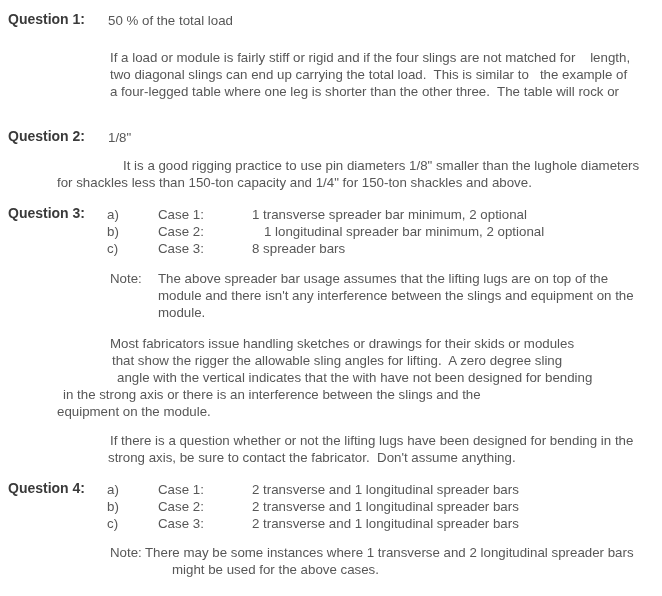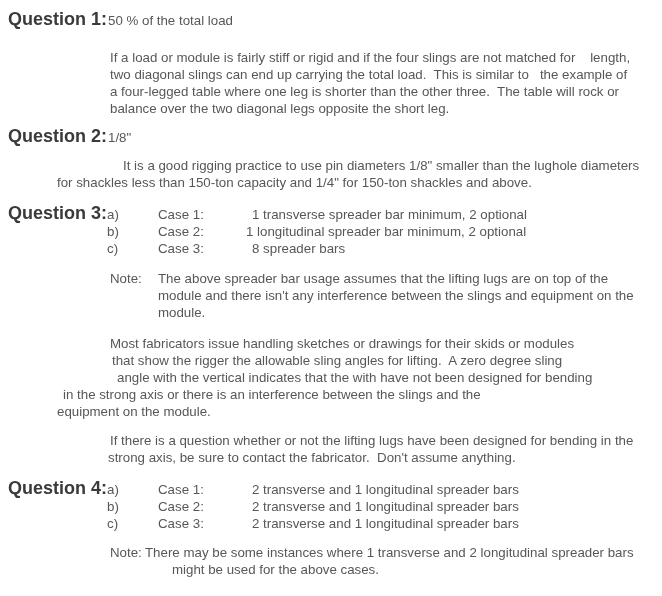--- a/index.html
+++ b/index.html
@@ -14,54 +14,53 @@
     color: var(--text-color, #575757);
     overflow: hidden;
   }
   .line {
     position: absolute;
     white-space: pre;
     line-height: 17px;
   }
   .qlabel {
     font-weight: bold;
-    font-size: 18px;
+    font-size: 14px;
     color: var(--label-color, #3a3a3a);
   }
 </style>
 </head>
 <body>
 
 <div class="page">
 
   <div class="line qlabel" style="left:8px; top:11px;">Question 1:</div>
   <div class="line" style="left:108px; top:12px;">50 % of the total load</div>
 
   <div class="line" style="left:110px; top:49px;">If a load or module is fairly stiff or rigid and if the four slings are not matched for    length,</div>
   <div class="line" style="left:110px; top:66px;">two diagonal slings can end up carrying the total load.  This is similar to   the example of</div>
   <div class="line" style="left:110px; top:83px;">a four-legged table where one leg is shorter than the other three.  The table will rock or</div>
-  <div class="line" style="left:110px; top:100px;">balance over the two diagonal legs opposite the short leg.</div>
 
   <div class="line qlabel" style="left:8px; top:128px;">Question 2:</div>
   <div class="line" style="left:108px; top:129px;">1/8"</div>
 
   <div class="line" style="left:123px; top:157px;">It is a good rigging practice to use pin diameters 1/8" smaller than the lughole diameters</div>
   <div class="line" style="left:57px;  top:174px;">for shackles less than 150-ton capacity and 1/4" for 150-ton shackles and above.</div>
 
   <div class="line qlabel" style="left:8px; top:205px;">Question 3:</div>
 
   <div>
     <span class="line" style="left:107px; top:206px;">a)</span>
     <span class="line" style="left:158px; top:206px;">Case 1:</span>
     <span class="line" style="left:252px; top:206px;">1 transverse spreader bar minimum, 2 optional</span>
   </div>
   <div>
     <span class="line" style="left:107px; top:223px;">b)</span>
     <span class="line" style="left:158px; top:223px;">Case 2:</span>
-    <span class="line" style="left:246px; top:223px;">1 longitudinal spreader bar minimum, 2 optional</span>
+    <span class="line" style="left:264px; top:223px;">1 longitudinal spreader bar minimum, 2 optional</span>
   </div>
   <div>
     <span class="line" style="left:107px; top:240px;">c)</span>
     <span class="line" style="left:158px; top:240px;">Case 3:</span>
     <span class="line" style="left:252px; top:240px;">8 spreader bars</span>
   </div>
 
   <div class="line" style="left:110px; top:270px;">Note:</div>
   <div class="line" style="left:158px; top:270px;">The above spreader bar usage assumes that the lifting lugs are on top of the</div>
   <div class="line" style="left:158px; top:287px;">module and there isn't any interference between the slings and equipment on the</div>

